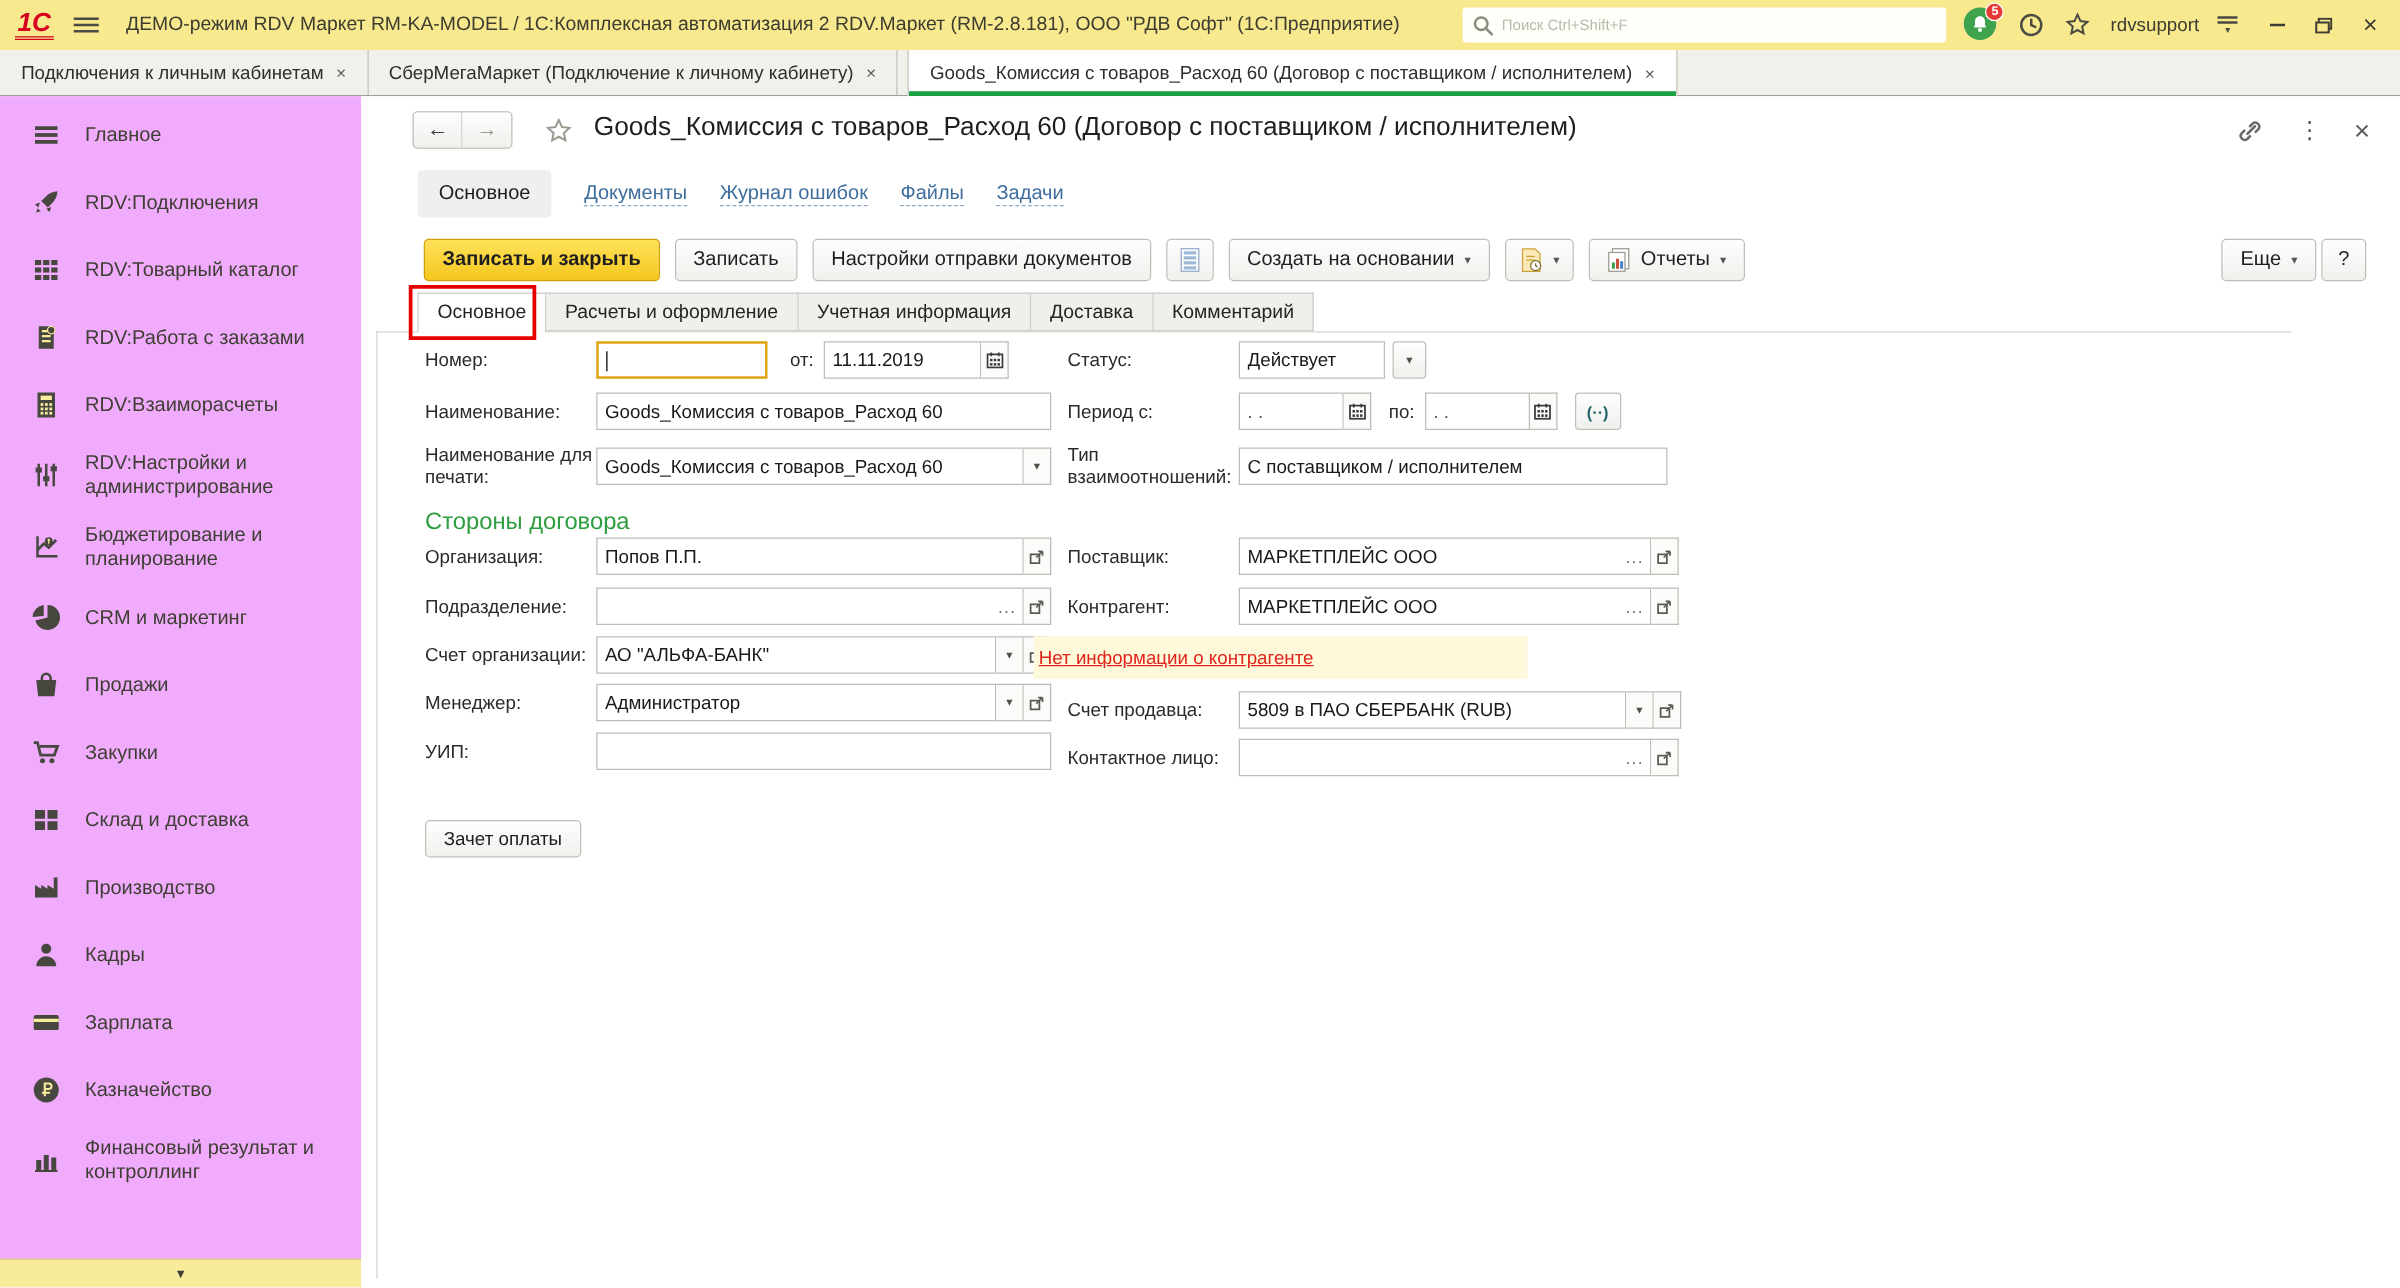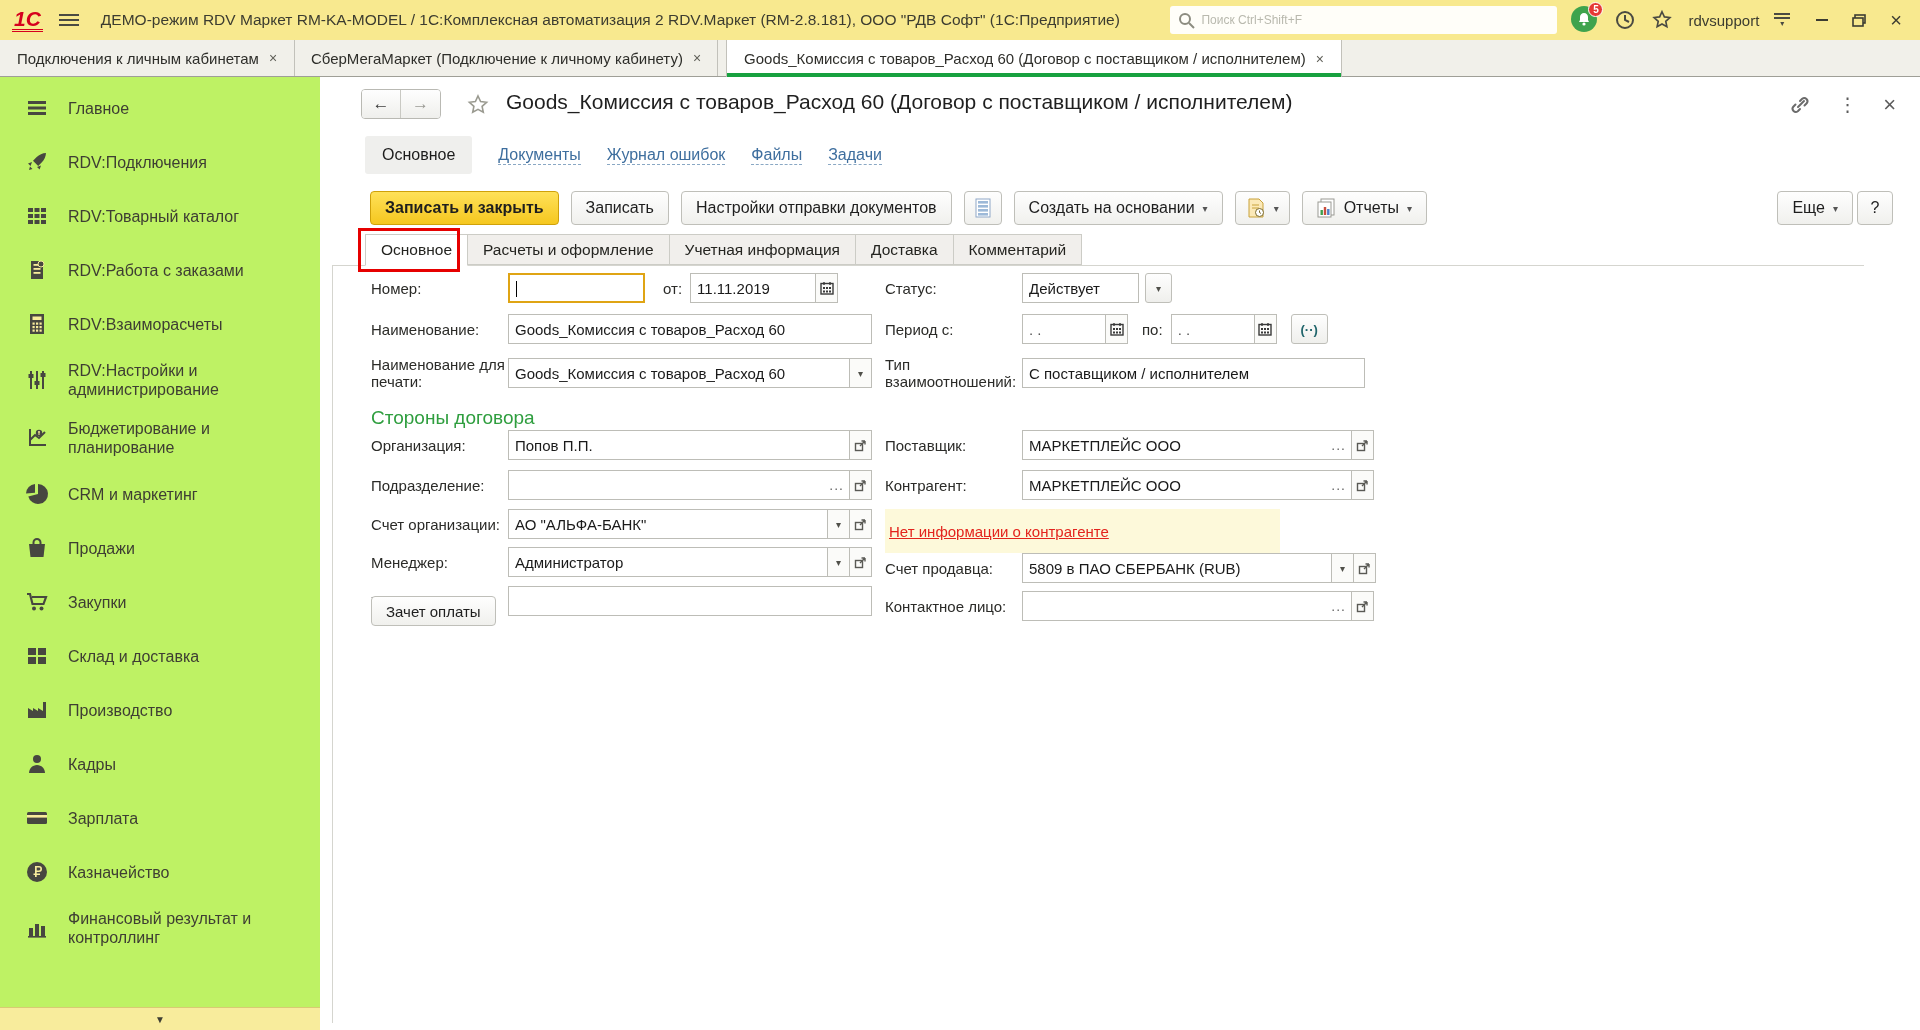--- a/index.html
+++ b/index.html
@@ -39,21 +39,21 @@
   .wtab { display:flex; align-items:center; justify-content:center; gap:10px; font-size:15px; color:#2e2e2a;
           border-right:1px solid #c2c1ba; cursor:pointer; padding:0 10px; }
   .wtab .x { color:#5f5f58; font-size:14px; }
   .wtab.t1 { width:295px; }
   .wtab.t2 { width:423px;align-items:center; }
   .wtab.active { width:616px; margin-left:8px; background:#fff; border-left:1px solid #c2c1ba;
                  box-shadow:inset 0 -4px 0 #17a13f; margin-bottom:-1px; }
 
   
   .main { display:flex; height:953px; }
-  .sidebar { width:320px; background:#bef264; position:relative; flex:none; }
+  .sidebar { width:289px; background:#f0abfc; position:relative; flex:none; }
   .side-items { position:absolute; top:4px; left:0; right:0; bottom:23px; overflow:hidden; }
   .side-item { min-height:54px; display:flex; align-items:center; padding-left:22px; gap:16px; cursor:pointer; }
   .side-item.two { min-height:58px; }
   .side-item .ic { width:30px; flex:none; display:flex; justify-content:center; }
   .side-item .lb { font-size:16px; color:#3e3e33; line-height:19px; width:185px; }
   .side-scroll { position:absolute; bottom:0; left:0; right:0; height:23px; border-top:1px solid #d9ca73;
                  display:flex; align-items:center; justify-content:center; font-size:10px; color:#3e3e33;
                  cursor:pointer; background:#f8ec9c; }
 
   .content { flex:1; position:relative; background:#fff; }
@@ -111,21 +111,21 @@
   .dots-in { position:absolute; font-size:14px; color:#666; letter-spacing:1px; cursor:pointer; }
   .focus-inp { border:2px solid #dfa414; position:relative; }
   .caret-bar { position:absolute; left:6px; top:6px; width:1px; height:16px; background:#000; }
   .dd-btn { height:30px; width:27px; border:1px solid #bfbfb9; border-radius:3px;
             background:linear-gradient(#fefefe,#efefec); display:flex; align-items:center;
             justify-content:center; margin-left:6px; cursor:pointer; }
   .per-btn { height:30px; min-width:37px; border:1px solid #bfbfb9; border-radius:3px; margin-left:14px;
              background:linear-gradient(#fefefe,#efefec); display:flex; align-items:center;
              justify-content:center; font-size:13px; color:#20656b; font-weight:bold; cursor:pointer; }
   .sec-hdr { position:absolute; left:51px; top:330px; font-size:19px; color:#2f9e3f; }
-  .warn { position:absolute; left:565px; top:432px; width:395px; height:44px; background:#fdf9da;
+  .warn { position:absolute; left:538px; top:432px; width:395px; height:34px; background:#fdf9da;
           display:flex; align-items:center; padding-left:4px; }
   .warn a { color:#e3241d; font-size:15px; text-decoration:underline; cursor:pointer; }
   .small-lbl { font-size:15px; color:#2b2b28; white-space:nowrap; }
 
   svg { display:block; }
 </style>
 </head>
 <body>
 
 <div class="titlebar">
@@ -739,20 +739,20 @@
         <span class="dots-in" style="right:28px;">...</span>
         <span class="seg">
           <svg width="13" height="13" viewBox="0 0 13 13">
               <rect x="1.5" y="4.5" width="7" height="7" fill="none" stroke="#5a5a55" stroke-width="1.4"></rect>
               <path d="M6 7L11 2M11 2h-3.5M11 2v3.5" fill="none" stroke="#5a5a55" stroke-width="1.4"></path>
             </svg>
         </span>
       </span>
     </div>
 
-    <div class="row" style="left:51px; top:519px;">
+    <div class="row" style="left:51px; top:579px;">
       <button class="btn" style="height:30px; font-size:15px;">
         <span>Зачет оплаты</span>
       </button>
     </div>
 
   </div>
 </div>
 
 </body></html>

